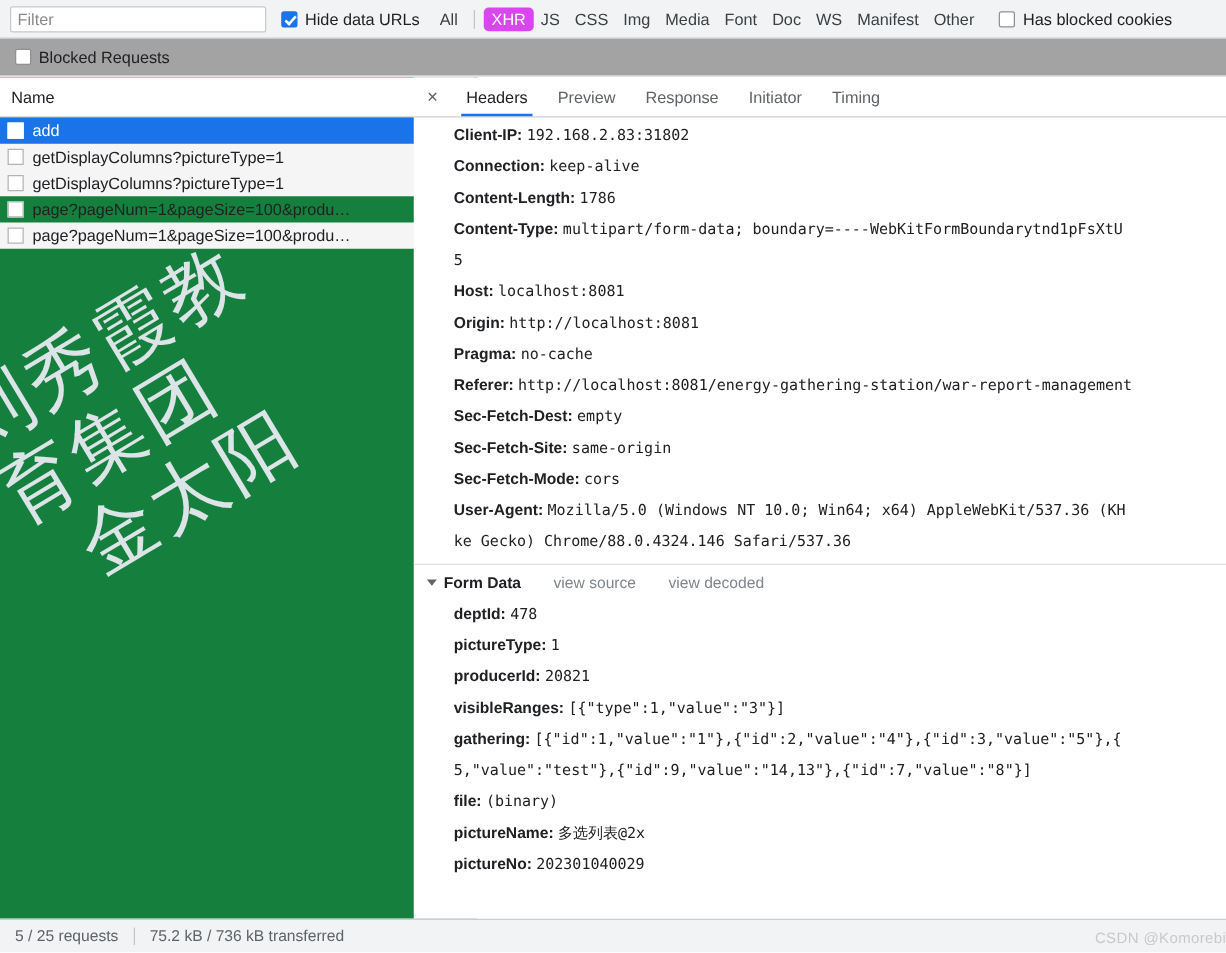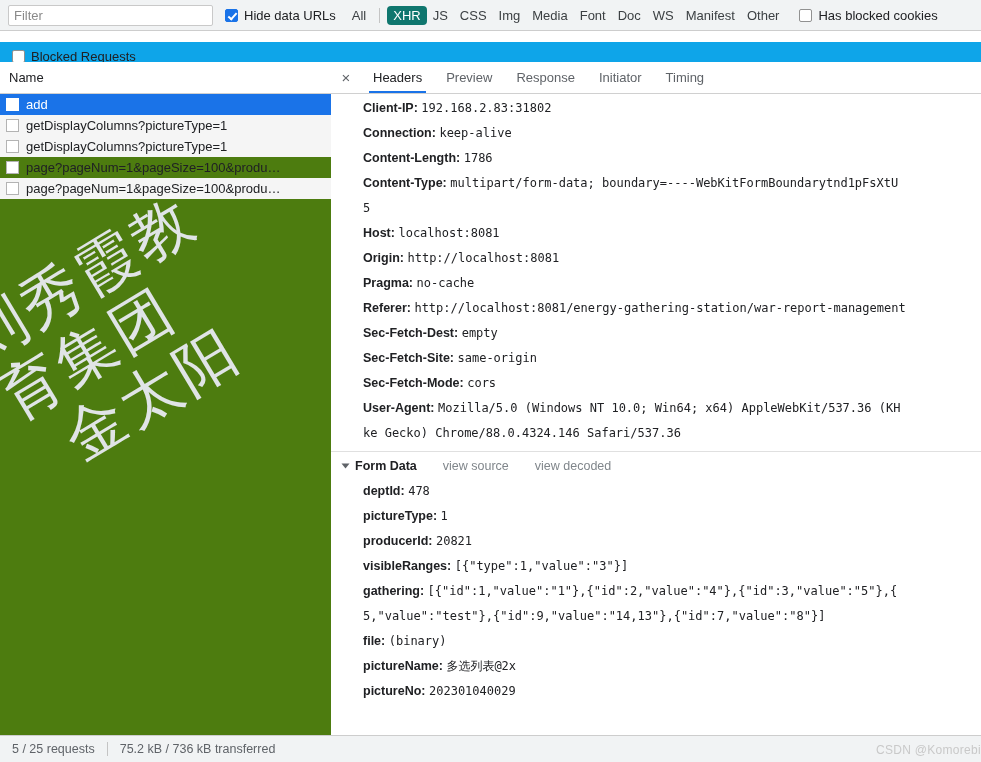--- a/index.html
+++ b/index.html
@@ -47,33 +47,33 @@
   .cb-group { display: flex; align-items: center; margin-left: 12px; }
 
   .type-list { display: flex; align-items: center; margin-left: 10px; }
   .type-sep {
     width: 1px; height: 15px; background: #c4c4c4; margin: 0 7px;
   }
   .type-btn {
     font-size: 13px; color: #3c4043; padding: 2px 6px;
     border-radius: 4px; cursor: default;
   }
-  .type-btn.active { background: #0f766e; color: #ffffff; }
+  .type-btn.active { background: #d946ef; color: #ffffff; }
 
   
   .filter-bar2 {
     position: absolute; left: 0; top: 31px; width: 981px; height: 30px;
-    background: #0ea5e9; border-bottom: 1px solid #cdcdcd;
-    display: flex; align-items: center; padding: 0 4px; margin-top: 11px;
+    background: #a3a3a3; border-bottom: 1px solid #cdcdcd;
+    display: flex; align-items: center; padding: 0 4px;
   }
 
   
   .left-panel {
     position: absolute; left: 0; top: 62px; width: 382px; bottom: 27px;
-    background: #4d7c0f; border-right: 3px solid #ef4444; overflow: hidden;
+    background: #15803d; border-right: 3px solid #ef4444; overflow: hidden;
   }
   .list-head {
     height: 32px; border-bottom: 1px solid #d0d0d0;
     display: flex; align-items: center; padding-left: 9px;
     font-size: 13px; color: #202124; background: #fff;
   }
   .req-row {
     height: 21px; display: flex; align-items: center;
     padding-left: 6px; font-size: 13px; color: #202124;
     white-space: nowrap; overflow: hidden;

